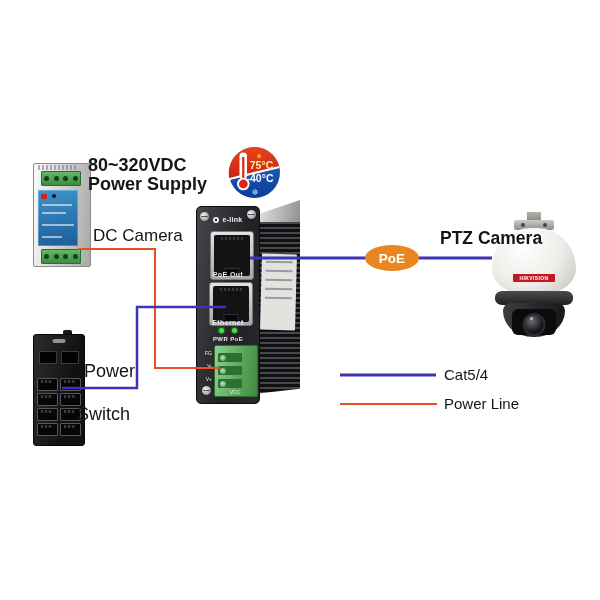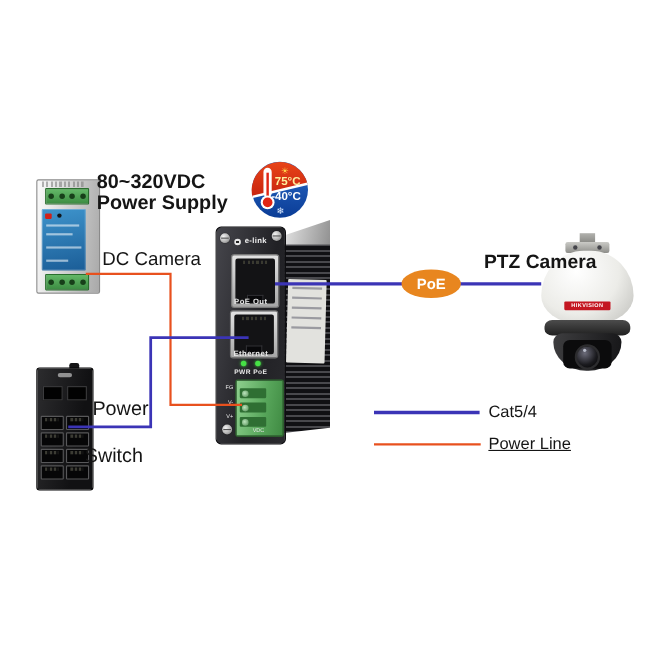--- a/index.html
+++ b/index.html
@@ -274,15 +274,15 @@
 
   <div class="lbl bold" style="left:88px;top:144px;font-size:18px;line-height:19px;z-index:6;margin-top:12px;">
     <div>80~320VDC</div>
     <div>Power Supply</div>
   </div>
   <div class="lbl" style="left:93px;top:226px;font-size:17px;z-index:6;">DC Camera</div>
   <div class="lbl bold" style="left:440px;top:188px;font-size:17.5px;z-index:6;margin-top:40px;">PTZ Camera</div>
   <div class="lbl" style="left:84px;top:361px;font-size:18px;z-index:6;">Power</div>
   <div class="lbl" style="left:77px;top:404px;font-size:18px;z-index:6;">Switch</div>
   <div class="lbl" style="left:444px;top:366px;font-size:15px;z-index:6;">Cat5/4</div>
-  <div class="lbl" style="left:444px;top:395px;font-size:15px;z-index:6;text-decoration:underline;">Power Line</div>
+  <div class="lbl" style="left:444px;top:395px;font-size:15px;z-index:6;">Power Line</div>
 
 </div>
 
 </body></html>

